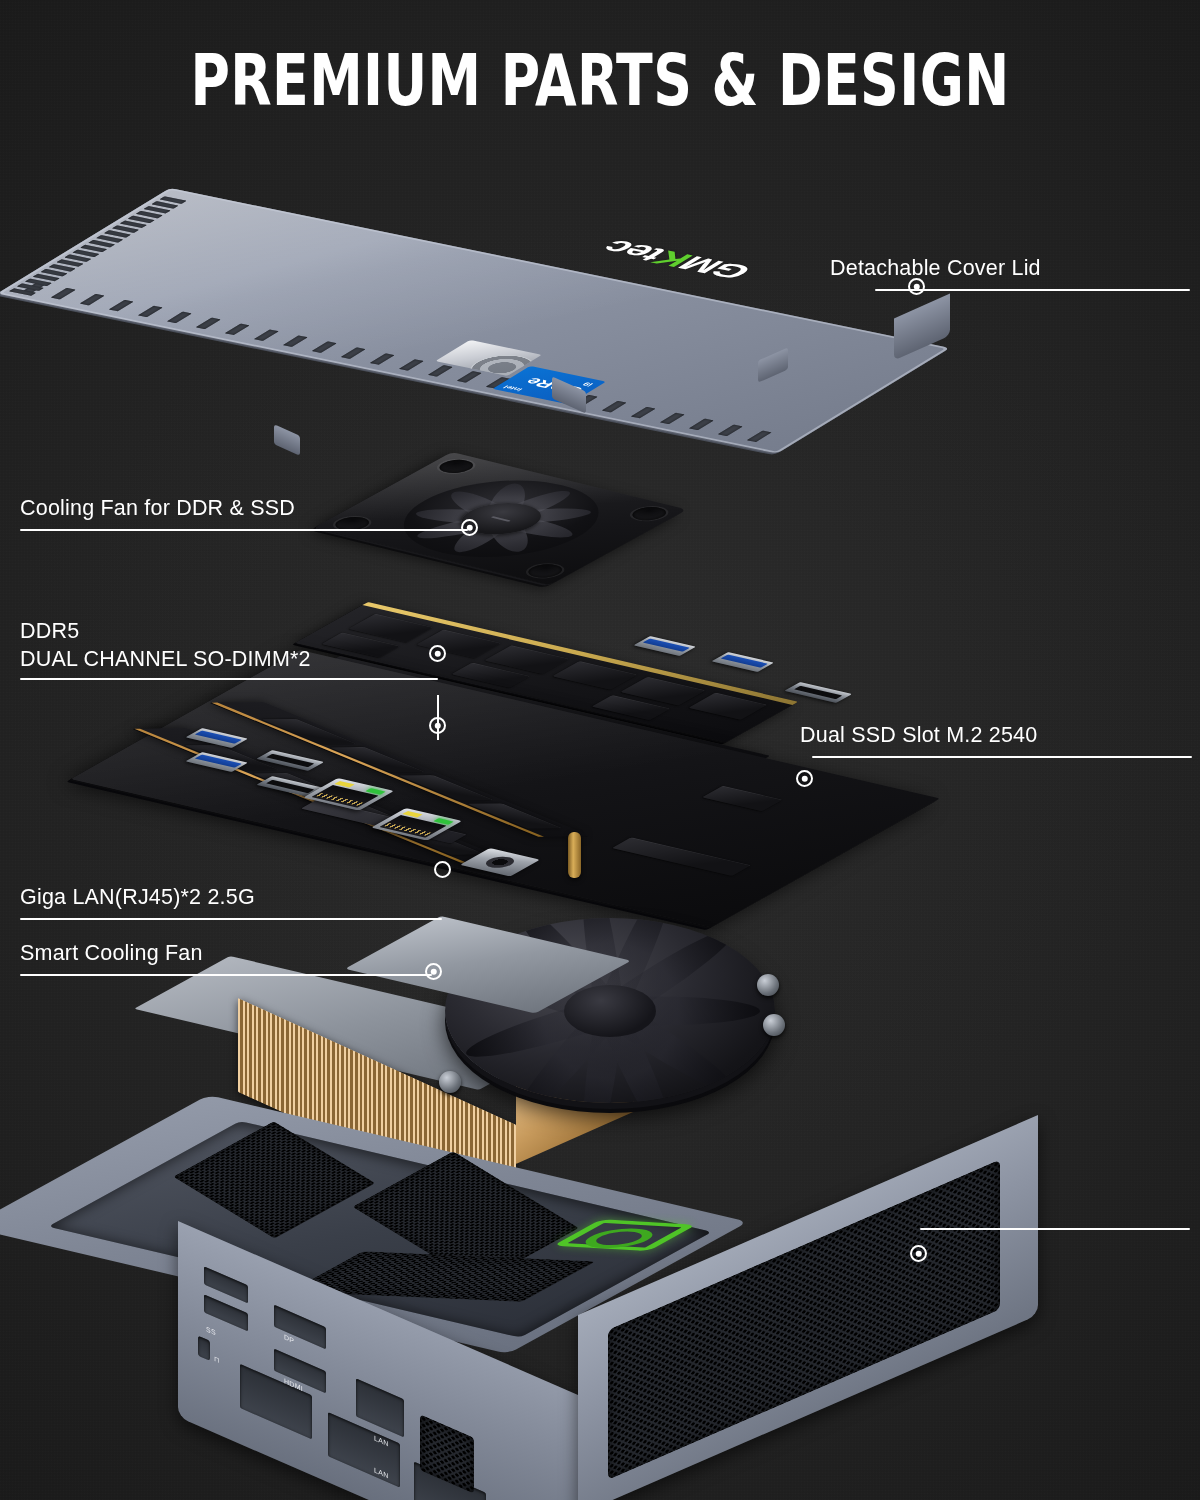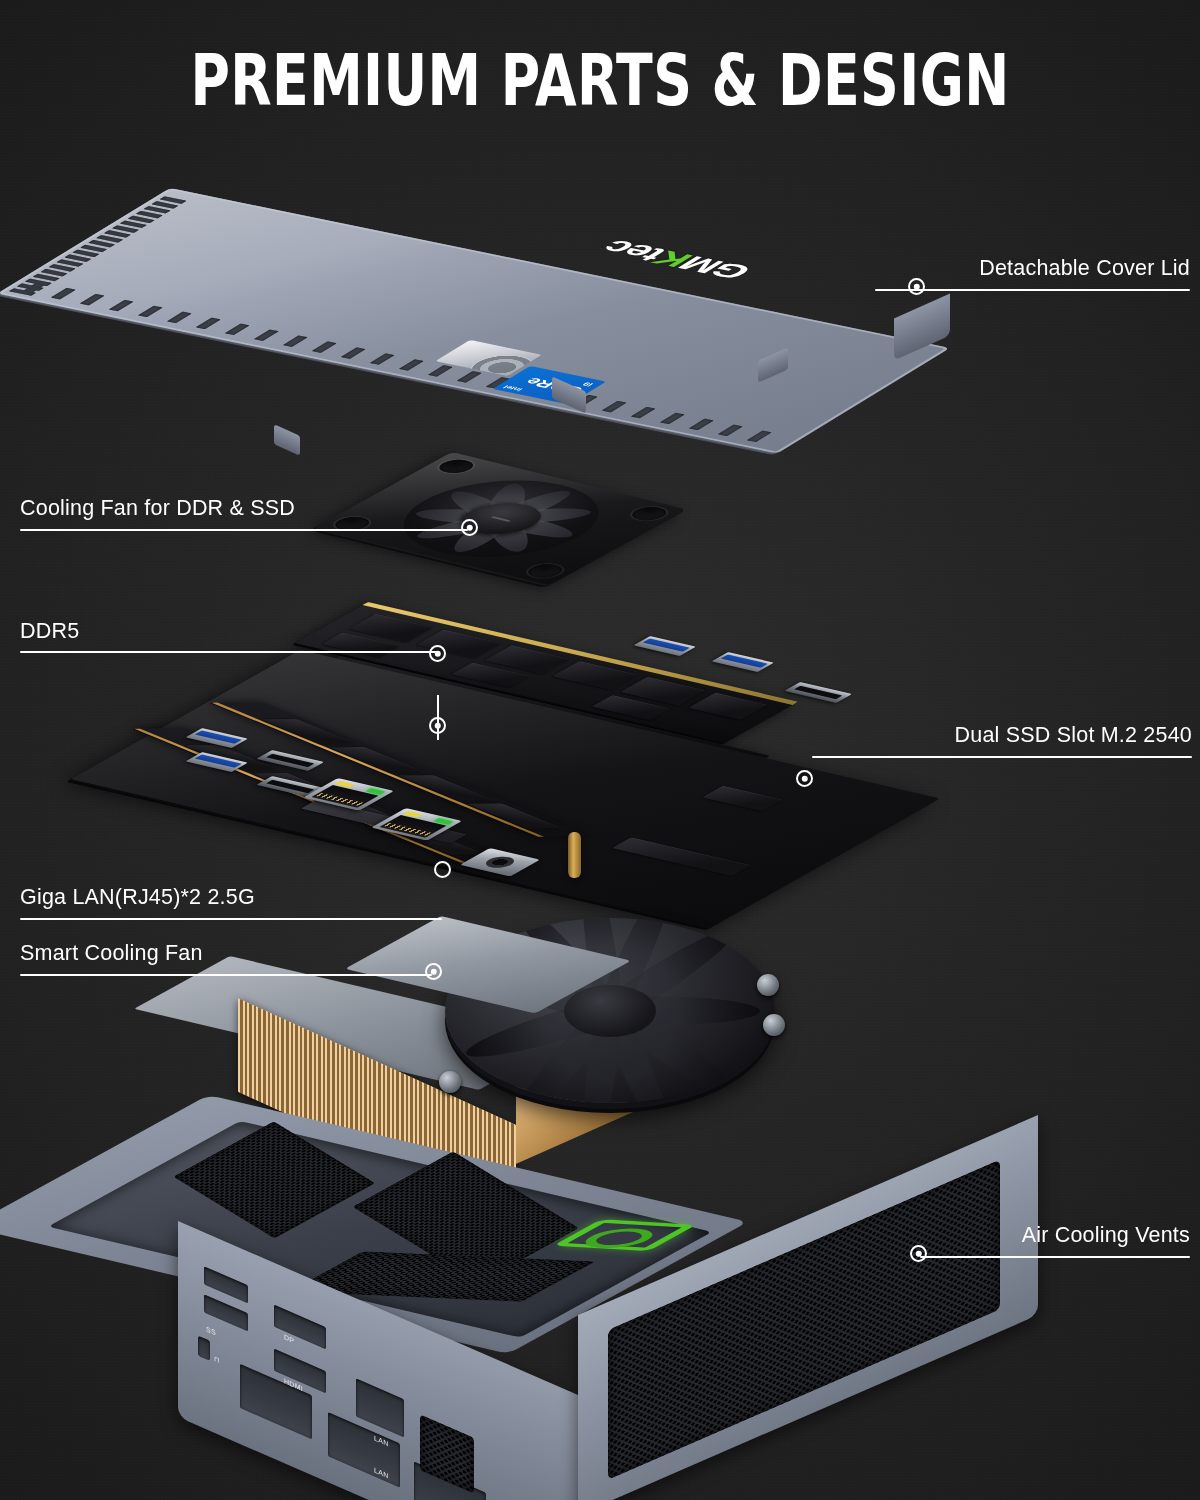--- a/index.html
+++ b/index.html
@@ -37,21 +37,21 @@
     font-size:72px;
     letter-spacing:.5px;
     transform:scaleX(.83);
     transform-origin:center;
     white-space:nowrap;
   }
 
   
   .callout { position:absolute; color:#fff; font-size:21.5px; letter-spacing:.2px; }
   .callout .lines { white-space:nowrap; line-height:1.28; }
-  .callout.right  { text-align:right; }
+  .callout.right  { }
   .callout.left   { text-align:left; }
   .rule {
     height:2px; background:#fff; border-radius:1px;
   }
   .dot {
     position:absolute; width:17px; height:17px; border-radius:50%;
     border:2.4px solid #fff; background:transparent;
   }
   .dot::after{
     content:""; position:absolute; left:50%; top:50%;
@@ -678,20 +678,21 @@
 <div class="dot" style="left:908px; top:278px;"></div>
 
 <div class="callout left" style="left:20px; top:495px; width:460px;">
   <div class="lines">Cooling Fan for DDR &amp; SSD</div>
   <div class="rule" style="margin-top:6px; width:448px;"></div>
 </div>
 <div class="dot" style="left:461px; top:519px;"></div>
 
 <div class="callout left" style="left:20px; top:618px; width:440px;">
   <div class="lines">DDR5</div>
+  <div class="lines">DUAL CHANNEL SO-DIMM*2</div>
   <div class="rule" style="margin-top:5px; width:418px;"></div>
 </div>
 <div class="connector" style="left:437px; top:695px; width:2px; height:45px;"></div>
 <div class="dot" style="left:429px; top:645px;"></div>
 <div class="dot" style="left:429px; top:717px;"></div>
 
 <div class="callout right" style="left:800px; top:722px; width:392px;">
   <div class="lines">Dual SSD Slot M.2 2540</div>
   <div class="rule" style="margin-top:6px; width:380px; margin-left:12px;"></div>
 </div>
@@ -703,16 +704,15 @@
 </div>
 <div class="dot hollow" style="left:434px; top:861px;"></div>
 
 <div class="callout left" style="left:20px; top:940px; width:420px;">
   <div class="lines">Smart Cooling Fan</div>
   <div class="rule" style="margin-top:6px; width:412px;"></div>
 </div>
 <div class="dot" style="left:425px; top:963px;"></div>
 
 <div class="callout right" style="left:840px; top:1222px; width:350px;">
-  <div class="lines">Air Cooling Vents</div>
   <div class="rule" style="margin-top:6px; width:270px; margin-left:80px;"></div>
 </div>
 <div class="dot" style="left:910px; top:1245px;"></div>
 
 </body></html>

